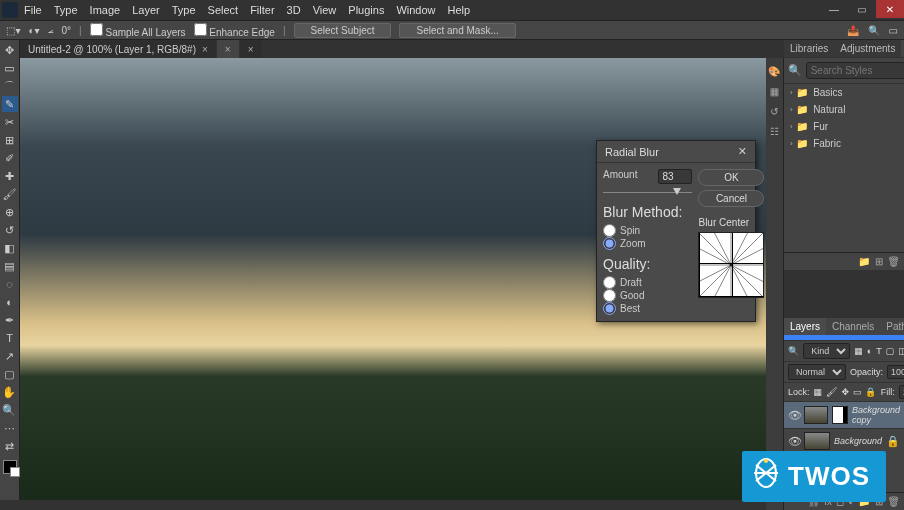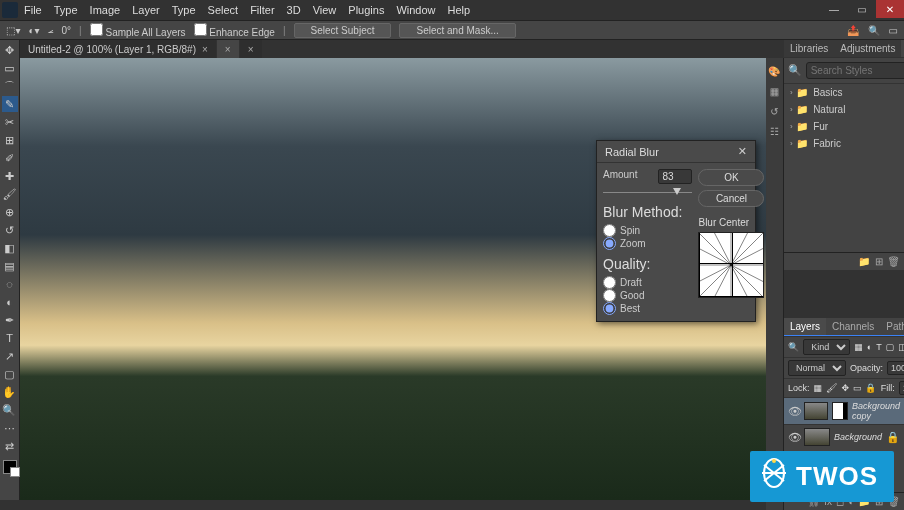--- a/index.html
+++ b/index.html
@@ -27,21 +27,21 @@
 .mini-tabs div { padding:3px 6px; color:#bbb; }
 .mini-tabs div.sel { background:#454545; color:#fff; }
 .right-narrow { position:absolute; top:18px; left:0; width:18px; bottom:0; background:#3c3c3c; border-right:1px solid #222; display:flex; flex-direction:column; align-items:center; gap:6px; padding-top:6px;}
 .right-narrow div { width:14px; height:14px; color:#aaa; font-size:10px; display:flex; align-items:center; justify-content:center; }
 .styles-panel { position:absolute; top:18px; left:18px; right:0; bottom:240px; background:#434343; display:flex; flex-direction:column; }
 .search-row { display:flex; align-items:center; gap:4px; padding:4px; border-bottom:1px solid #333;}
 .search-row input { flex:1; background:#383838; border:1px solid #222; color:#aaa; font-size:10px; padding:2px 4px; border-radius:3px;}
 .style-folder { display:flex; align-items:center; gap:4px; padding:3px 6px; font-size:10px; color:#ccc; }
 .style-folder .arrow { color:#aaa; font-size:8px; }
 .layers-panel { position:absolute; top:278px; left:18px; right:0; bottom:0; background:#434343; display:flex; flex-direction:column; }
-.panel-tabs { display:flex; font-size:10px; border-bottom:1px solid #3b82f6;}
+.panel-tabs { display:flex; font-size:10px; border-bottom:5px solid #3b82f6;}
 .panel-tabs div { padding:3px 6px; color:#aaa;}
 .panel-tabs div.sel { background:#4a4a4a; color:#fff;}
 .layers-controls { display:flex; flex-direction:column; font-size:9px; }
 .lc-row { display:flex; align-items:center; gap:4px; padding:2px 4px; border-top:1px solid #333;}
 .lc-row select, .lc-row input { background:#383838; border:1px solid #222; color:#ccc; font-size:9px; padding:1px 3px; border-radius:2px;}
 .layer-row { display:flex; align-items:center; gap:4px; padding:3px 4px; border-top:1px solid #333;}
 .layer-row .eye { width:12px; color:#ccc; }
 .layer-row .thumb { width:26px; height:18px; background:linear-gradient(#888,#443); border:1px solid #222;}
 .layer-row .mask { width:18px; height:18px; background:linear-gradient(to right,#fff 70%,#000 70%); border:1px solid #222;}
 .layer-row .lname { flex:1; font-size:9px; font-style:italic; color:#ddd;}
@@ -60,21 +60,21 @@
 .dlg-row input[type=text]{ width:34px; background:#383838; border:1px solid #222; color:#ddd; font-size:10px; padding:1px 3px; border-radius:2px;}
 .slider { position:relative; height:10px; }
 .slider:before { content:""; position:absolute; top:4px; left:0; right:0; height:1px; background:#888;}
 .slider .knob { position:absolute; top:0; left:40%; width:0; height:0; border-left:4px solid transparent; border-right:4px solid transparent; border-top:7px solid #ccc;}
 .radio-group label{ display:flex; align-items:center; gap:4px; font-size:10px; }
 .radio-group input{ accent-color:#88aaff; }
 .group-title { font-size:14px; color:#ddd; margin-top:2px; }
 .blur-center { width:66px; height:66px; background:#fff; position:relative; border:1px solid #222; background-image: repeating-linear-gradient(0deg,#000 0 1px,transparent 1px 33px), repeating-linear-gradient(90deg,#000 0 1px,transparent 1px 33px); overflow:hidden;}
 .blur-center svg{ position:absolute; inset:0;}
 
-.watermark { position:absolute; bottom:8px; right:10px; background:#1698d4; color:#fff; font-weight:700; font-size:26px; letter-spacing:1px; padding:10px 16px 10px 46px; border-radius:2px; font-family:Arial,sans-serif;}
+.watermark { position:absolute; bottom:8px; right:18px; background:#1698d4; color:#fff; font-weight:700; font-size:26px; letter-spacing:1px; padding:10px 16px 10px 46px; border-radius:2px; font-family:Arial,sans-serif;}
 .watermark svg { position:absolute; left:6px; top:4px; }
 select { background:#383838; border:1px solid #222; color:#ccc; font-size:9px; }
 </style>
 </head>
 <body>
 
 <div class="app-icon"></div>
 
 <div class="win-ctrl">
   <div>—</div>

